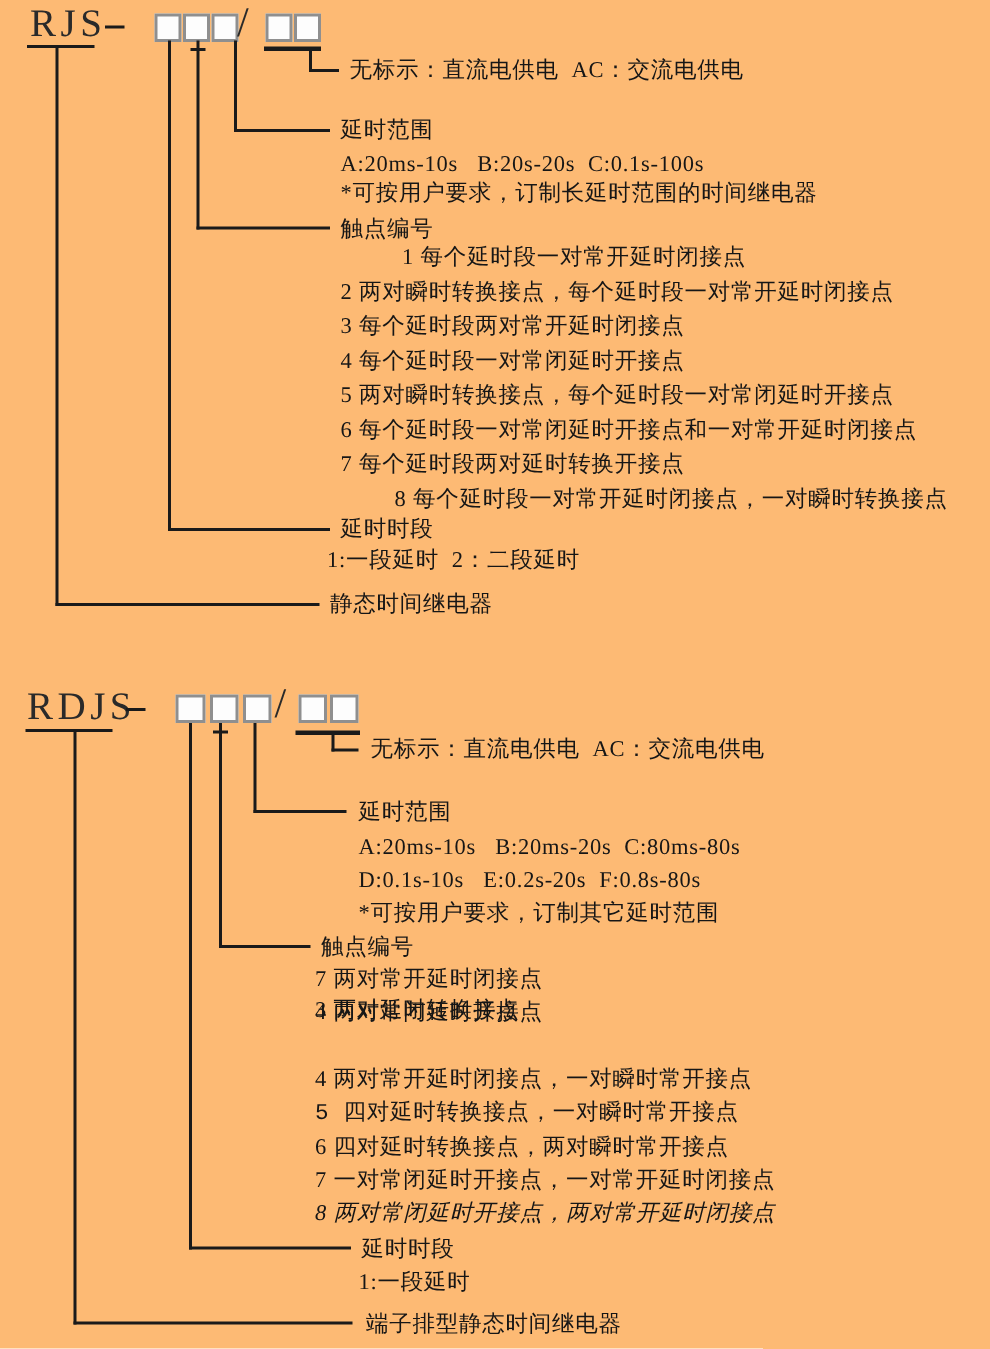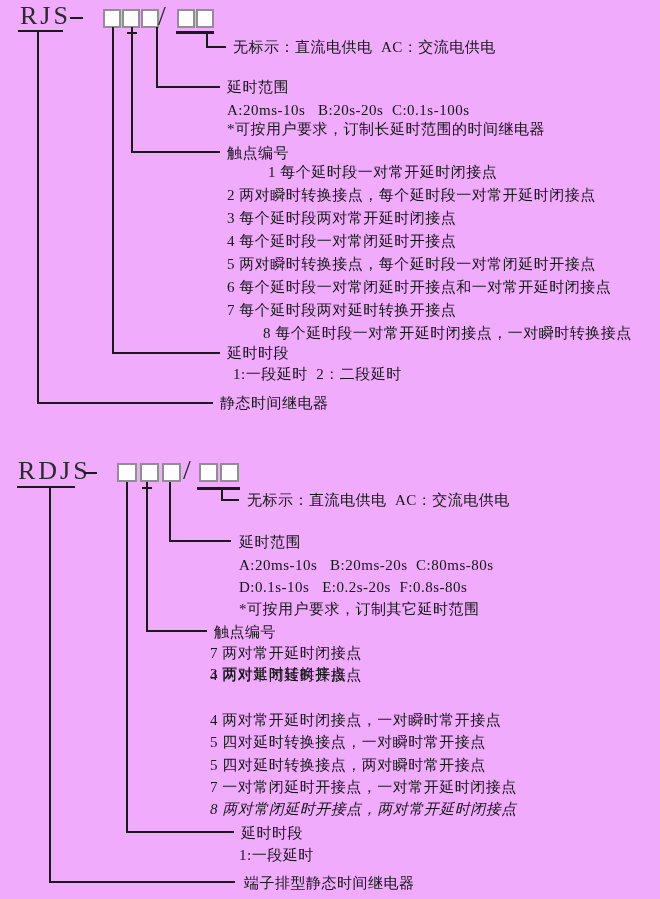--- a/index.html
+++ b/index.html
@@ -1,19 +1,19 @@
 <!DOCTYPE html>
 <html><head>
 <meta charset="utf-8">
 <style>
   html,body{margin:0;padding:0;background:#ffffff;}
   #canvas{
     position:relative;
     width:660px;height:899px;
-    background:#f0abfc;
+    background:#fdba74;
     font-family:"Liberation Serif","DejaVu Serif",serif;
     color:#141414;
     overflow:hidden;
   }
   .txt{
     position:absolute;
     font-size:15px;
     line-height:17px;
     white-space:pre;
     color:#161616;
@@ -79,21 +79,21 @@
     <div class="txt" style="left:227px;top:210px;">3 每个延时段两对常开延时闭接点</div>
     <div class="txt" style="left:227px;top:233px;">4 每个延时段一对常闭延时开接点</div>
     <div class="txt" style="left:227px;top:256px;">5 两对瞬时转换接点，每个延时段一对常闭延时开接点</div>
     <div class="txt" style="left:227px;top:279px;">6 每个延时段一对常闭延时开接点和一对常开延时闭接点</div>
     <div class="txt" style="left:227px;top:302px;text-align:right;">7 每个延时段两对延时转换开接点</div>
     <div class="txt" style="left:227px;top:325px;margin-left:36px;">8 每个延时段一对常开延时闭接点，一对瞬时转换接点</div>
 
     <div class="ln" style="left:112px;top:27px;width:2px;height:327px;"></div>
     <div class="ln" style="left:112px;top:352px;width:108px;height:2px;"></div>
     <div class="txt" style="left:227px;top:345px;">延时时段</div>
-    <div class="txt" style="left:233px;top:366px;">1:一段延时  2：二段延时</div>
+    <div class="txt" style="left:218px;top:366px;">1:一段延时  2：二段延时</div>
 
     <div class="ln" style="left:37px;top:31px;width:2px;height:373px;"></div>
     <div class="ln" style="left:37px;top:402px;width:176px;height:2px;"></div>
     <div class="txt" style="left:220px;top:395px;">静态时间继电器</div>
   </div>
 
   <div>
 
     <div class="model" style="left:18px;top:458px;">RDJS</div>
     <div class="ln" style="left:17px;top:486px;width:58px;height:2px;"></div>
@@ -118,22 +118,22 @@
     <div class="txt" style="left:239px;top:601px;">*可按用户要求，订制其它延时范围</div>
 
     <div class="ln" style="left:142px;top:487px;width:10px;height:2px;"></div>
     <div class="ln" style="left:146px;top:482px;width:2px;height:150px;"></div>
     <div class="ln" style="left:146px;top:630px;width:61px;height:2px;"></div>
     <div class="txt" style="left:214px;top:624px;">触点编号</div>
     <div class="txt" style="left:210px;top:645px;">7 两对常开延时闭接点</div>
     <div class="txt" style="left:210px;top:667px;">4 两对常闭延时开接点</div>
     <div class="txt" style="left:210px;top:666px;text-align:center;">3 两对延时转换接点</div>
     <div class="txt" style="left:210px;top:712px;">4 两对常开延时闭接点，一对瞬时常开接点</div>
-    <div class="txt" style="left:210px;top:734px;">5 四对延时转换接点，一对瞬时常开接点</div>
-    <div class="txt" style="left:210px;top:757px;">5 四对延时转换接点，两对瞬时常开接点</div>
+    <div class="txt" style="left:210px;top:734px;font-family:Liberation Mono, monospace;">5 四对延时转换接点，一对瞬时常开接点</div>
+    <div class="txt" style="left:210px;top:757px;">6 四对延时转换接点，两对瞬时常开接点</div>
     <div class="txt" style="left:210px;top:779px;">7 一对常闭延时开接点，一对常开延时闭接点</div>
     <div class="txt" style="left:210px;top:801px;font-style:italic;">8 两对常闭延时开接点，两对常开延时闭接点</div>
 
     <div class="ln" style="left:126px;top:482px;width:2px;height:351px;"></div>
     <div class="ln" style="left:126px;top:831px;width:108px;height:2px;"></div>
     <div class="txt" style="left:241px;top:825px;">延时时段</div>
     <div class="txt" style="left:239px;top:847px;">1:一段延时</div>
 
     <div class="ln" style="left:49px;top:488px;width:2px;height:395px;"></div>
     <div class="ln" style="left:49px;top:881px;width:186px;height:2px;"></div>

